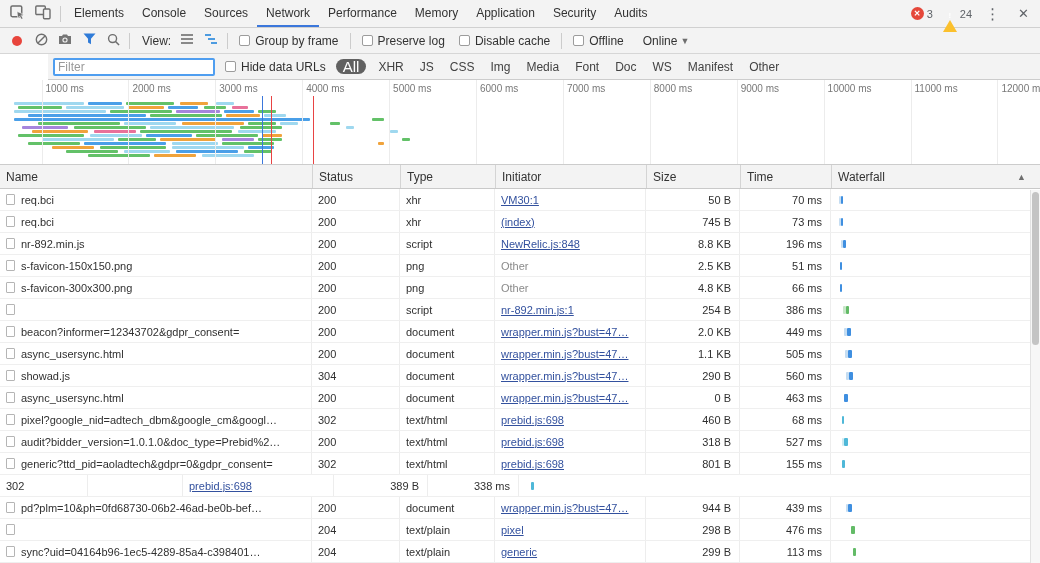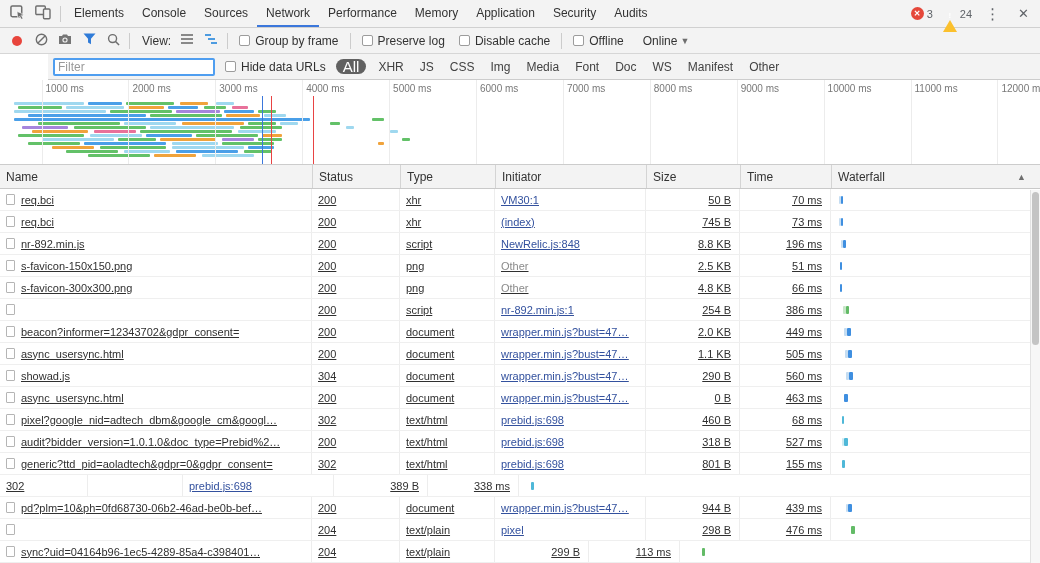--- a/index.html
+++ b/index.html
@@ -57,21 +57,21 @@
   .ovbar { position:absolute; height:3px; border-radius:1px; }
   .evline { position:absolute; top:0; bottom:0; width:1px; }
   
   .thead { height:24px; background:#f3f3f3; border-bottom:1px solid #c9c9c9; display:flex; color:#333; }
   .th { display:flex; align-items:center; padding:0 6px; }
   .th + .th { border-left:1px solid #d4d4d4; }
   .w-name { width:312px; } .w-status { width:88px; } .w-type { width:95px; }
   .w-init { width:151px; } .w-size { width:94px; } .w-time { width:91px; }
   .th-wf { flex:1; justify-content:space-between; padding-right:14px; }
   .sort-arrow { font-size:9px; color:#6e6e6e; }
-  .tbody { position:relative; height:374px; background:#fff; overflow:hidden;text-decoration:underline; }
+  .tbody { position:relative; height:374px; background:#fff; overflow:hidden; }
   .row { display:flex; height:22px; border-bottom:1px solid #efefef; font-size:11px; color:#303030; }
   .td { display:flex; align-items:center; padding:0 6px; overflow:hidden; white-space:nowrap;
     border-right:1px solid #ededed; }
   .cname { width:312px; gap:6px; padding-left:6px; }
   .ficon { width:9px; height:11px; border:1px solid #b5b5b5; border-radius:1px; background:#fff; flex:none; }
   .nmtext { overflow:hidden; white-space:nowrap; }
   .cstatus { width:88px; } .ctype { width:95px; } .cinit { width:151px; }
   .csize { width:94px; justify-content:flex-end; padding-right:8px; }
   .ctime { width:91px; justify-content:flex-end; padding-right:8px; }
   .cwf { flex:1; position:relative; border-right:none; }
@@ -599,20 +599,23 @@
             <div class="wfbar" style="left: 20px; width: 4px; background: rgb(99, 187, 103);"></div>
           </div>
   </div>
         <div class="row">
     <div class="td cname">
       <span class="ficon"></span>
       <span class="nmtext">sync?uid=04164b96-1ec5-4289-85a4-c398401…</span>
     </div>
     <div class="td cstatus">204</div>
     <div class="td ctype">text/plain</div>
+    <div class="td cinit">
+      <span class="initlink link">generic</span>
+    </div>
     <div class="td csize">299 B</div>
     <div class="td ctime">113 ms</div>
     <div class="td cwf">
             <div class="wfbar" style="left: 22px; width: 3px; background: rgb(99, 187, 103);"></div>
           </div>
   </div>
       </div>
   </div>
 
   <div class="scrollbar">

